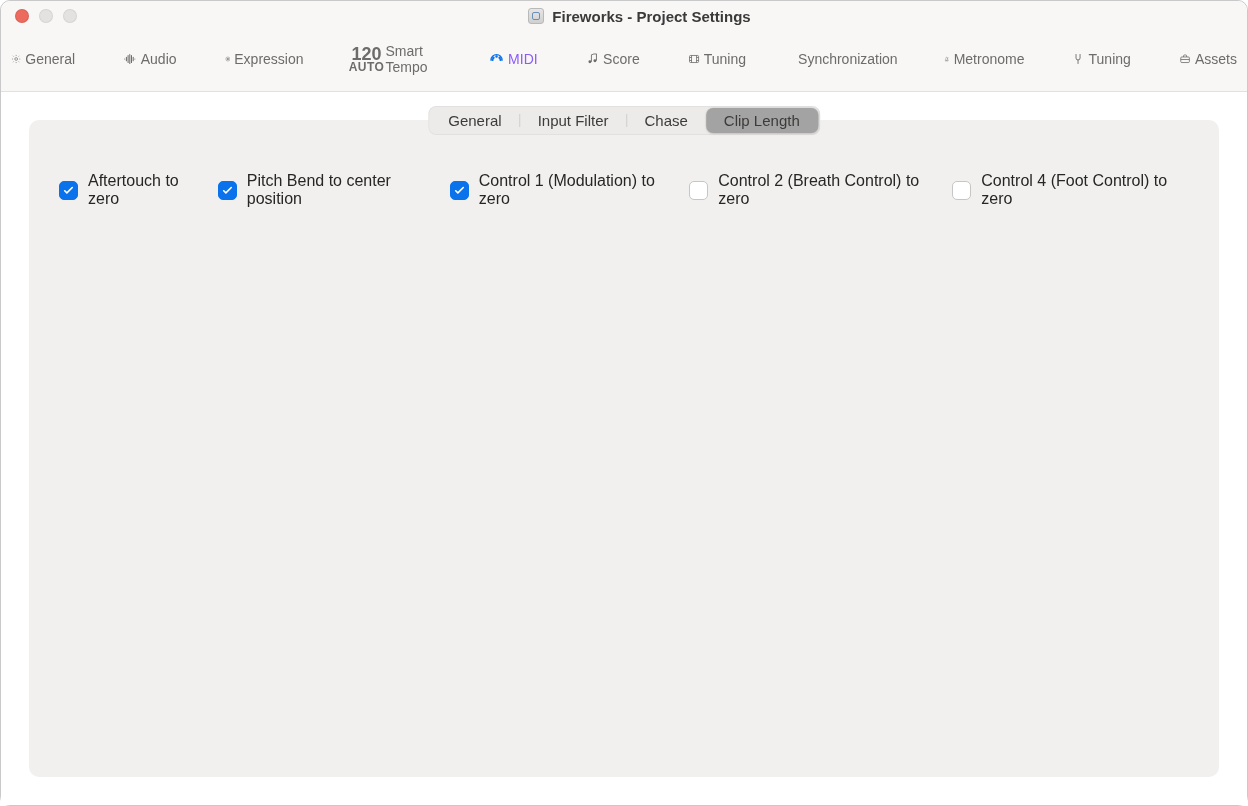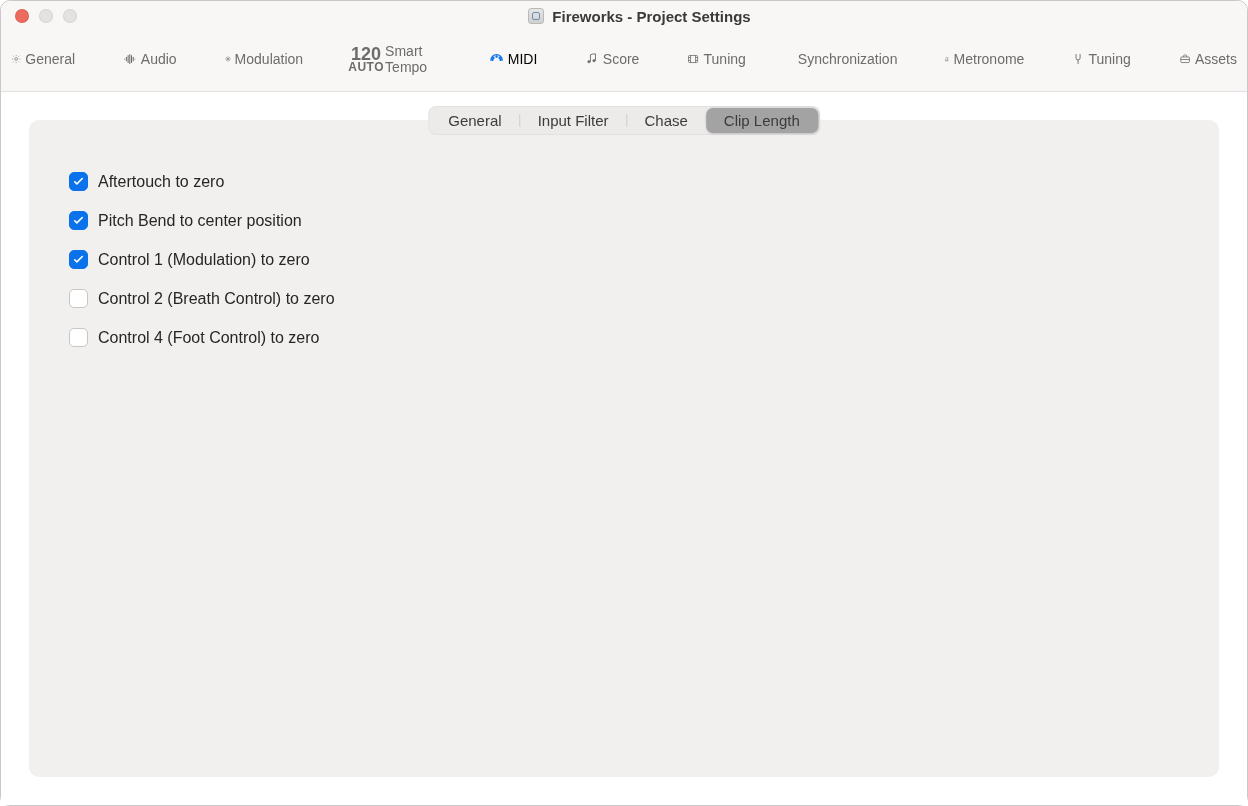--- a/index.html
+++ b/index.html
@@ -82,21 +82,21 @@
     gap: 4px;
     min-width: 60px;
     padding: 4px 10px 6px 10px;
     border-radius: 8px;
     cursor: default;
     color: #6d6c6a;
   }
   .tool-item.active {
     color: #0a72ea;
   }
-  .tool-item.active .tool-label { color: #000000; }
+  .tool-item.active .tool-label { color: #8b5cf6; }
   .tool-icon {
     width: 30px; height: 28px;
     display: flex; align-items: center; justify-content: center;
   }
   .tool-icon svg { width: 100%; height: 100%; }
   .tool-label {
     font-size: 14px;
     color: #6d6c6a;
   }
   .smart-tempo-text {
@@ -147,24 +147,24 @@
     width: 1px;
     background: rgba(0,0,0,0.12);
   }
   .seg.active {
     background: #a3a3a3;
     box-shadow: 0 0.5px 2px rgba(0,0,0,0.15), 0 0 0 0.5px rgba(0,0,0,0.05);
   }
   .seg.active::before { display:none; }
 
   .options {
-    padding: 14px 40px;
-    display: flex;
-    flex-direction: column;
-    gap: 20px;
+    padding: 14px 30px;
+    display: flex;
+    flex-direction: row;
+    gap: 12px;
   }
   .check-row {
     display: flex;
     align-items: center;
     gap: 10px;
     font-size: 16px;
     color: #272625;
   }
   .chk {
     width: 19px; height: 19px;
@@ -219,21 +219,21 @@
       <span class="tool-label">Audio</span>
     </div>
 
     <div class="tool-item">
       <span class="tool-icon">
         <svg viewBox="0 0 24 24" fill="none" stroke="currentColor" stroke-width="1.8">
             <circle cx="12" cy="12" r="8.5"></circle>
             <circle cx="12" cy="12" r="3.2" fill="currentColor"></circle>
           </svg>
       </span>
-      <span class="tool-label">Modulation</span>
+      <span class="tool-label">Expression</span>
     </div>
 
     <div class="tool-item">
       <span class="tool-icon">
         <span class="smart-tempo-text"><span>120</span><small>AUTO</small></span>
       </span>
       <span class="tool-label">Smart Tempo</span>
     </div>
 
     <div class="tool-item active">

